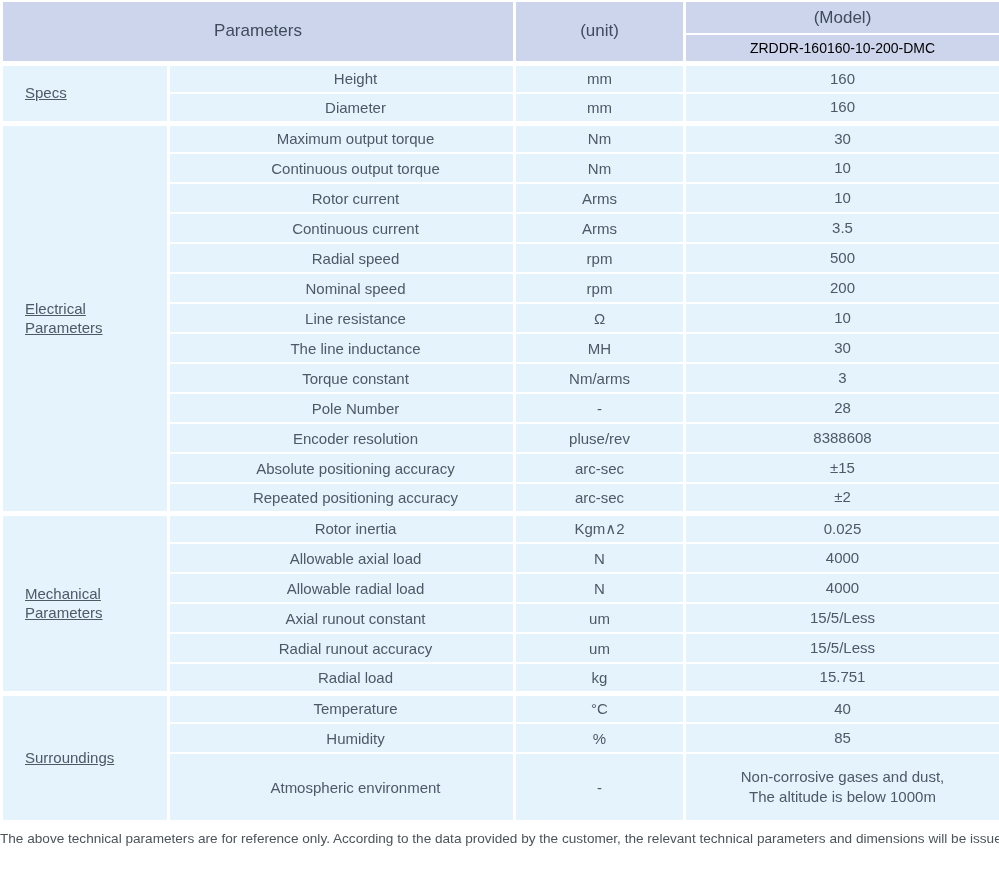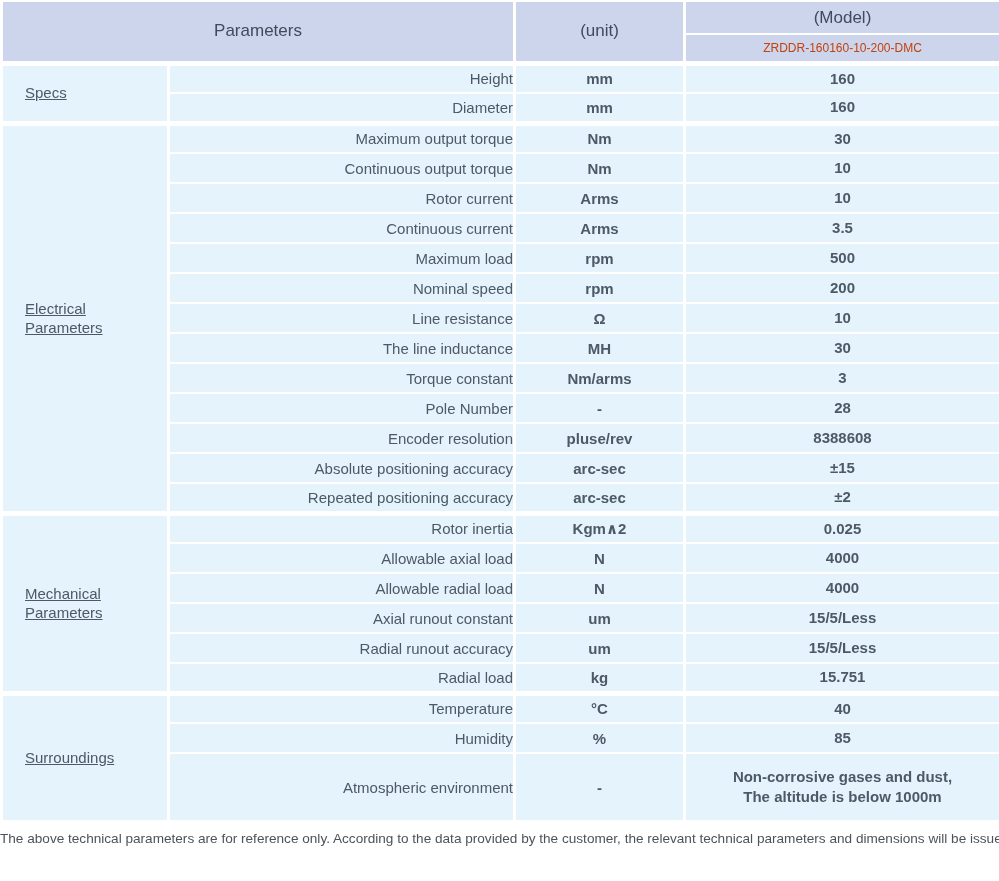--- a/index.html
+++ b/index.html
@@ -33,44 +33,43 @@
   
   .spec-table thead th {
     background: #cdd5ec;
     color: #3f4b5c;
     font-size: 17px;
     text-align: center;
   }
   tr.hrow1 { height: 33px; }
   tr.hrow2 { height: 29px; }
   .spec-table thead th.model-sub {
-    font-size: 12px;
-    color: #c2410c;
+    font-size: 14px;
+    color: #000000;
   }
   
   .spec-table tbody td {
     background: #e4f3fc;
     font-size: 15px;
   }
   .spec-table tbody tr { height: 30px; }
   .spec-table tbody tr.tall { height: 68px; }
   .spec-table tbody tr.group-start td { border-top-width: 5px; }
   td.gcell {
     text-align: left;
     line-height: 1.3;
     padding: 0 22px;
     text-decoration: underline;
   }
   td.p {
-    text-align: right;
+    text-align: center;
     padding-left: 28px;
   }
   td.u, td.v {
     text-align: center;
-    font-weight: bold;
   }
   td.v {
     white-space: pre-line;
     line-height: 1.35;
   }
   .footer-note {
     margin-top: 9px;
     font-size: 13.6px;
     color: #4b535b;
     white-space: nowrap;
@@ -128,21 +127,21 @@
         <td class="p">Rotor current</td>
         <td class="u">Arms</td>
         <td class="v">10</td>
       </tr>
       <tr>
         <td class="p">Continuous current</td>
         <td class="u">Arms</td>
         <td class="v">3.5</td>
       </tr>
       <tr>
-        <td class="p">Maximum load</td>
+        <td class="p">Radial speed</td>
         <td class="u">rpm</td>
         <td class="v">500</td>
       </tr>
       <tr>
         <td class="p">Nominal speed</td>
         <td class="u">rpm</td>
         <td class="v">200</td>
       </tr>
       <tr>
         <td class="p">Line resistance</td>

